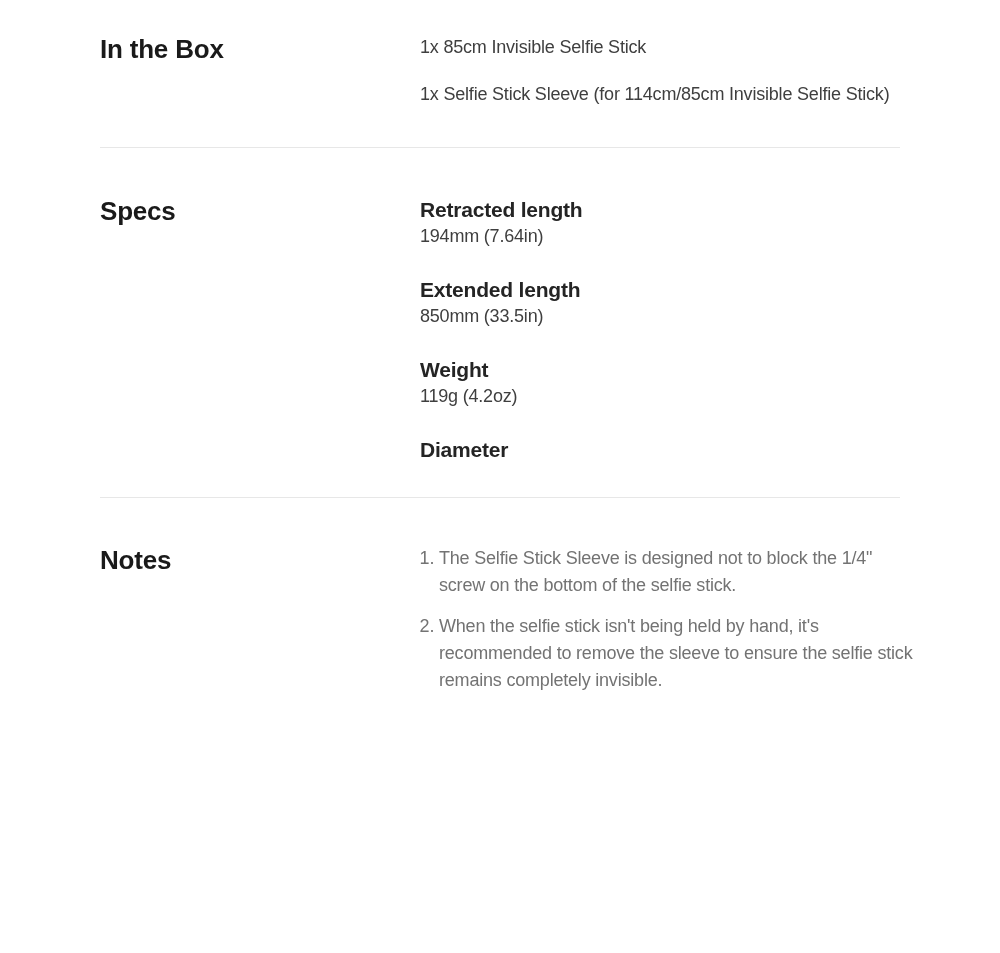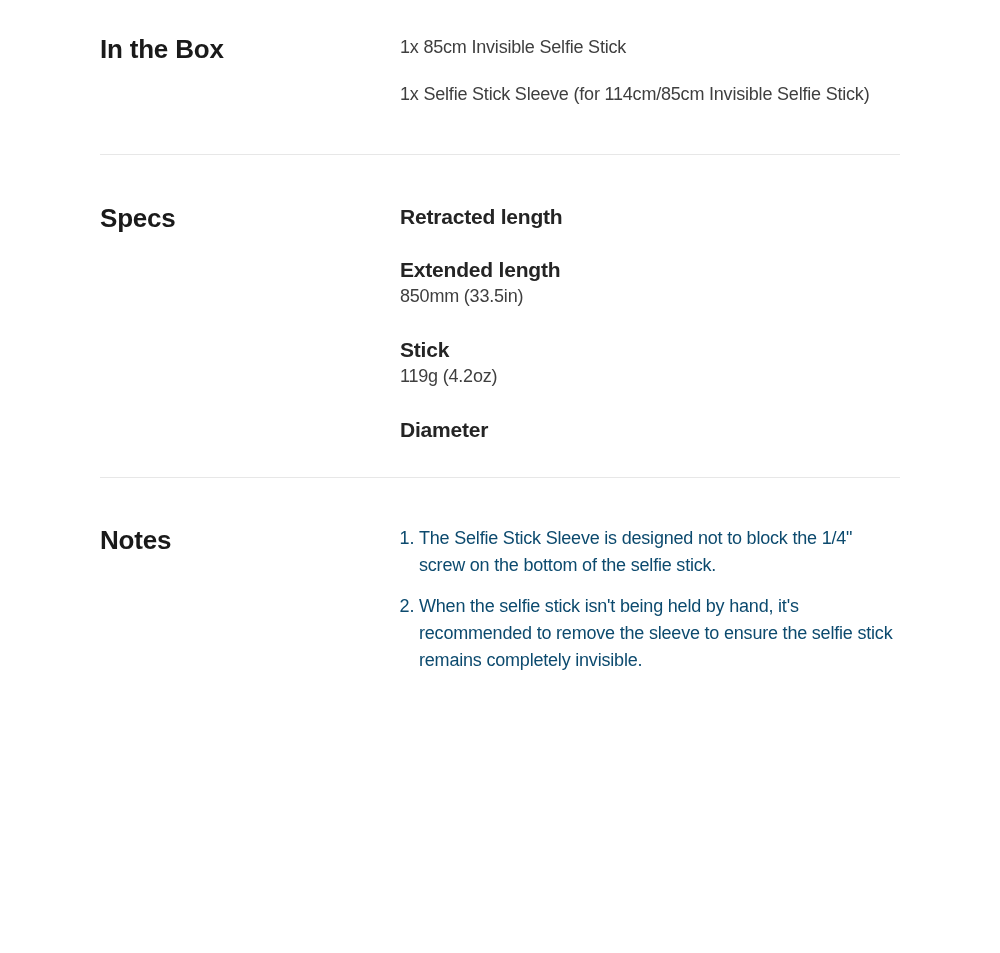--- a/index.html
+++ b/index.html
@@ -16,20 +16,21 @@
     overflow: hidden;
   }
   .container {
     margin-left: 100px;
     width: 800px;
   }
   .section {
     display: grid;
     grid-template-columns: 300px 500px;
     border-bottom: 1px solid #e7e7e7;
+    gap: 20px;
   }
   .section:last-child { border-bottom: none; }
 
   .section-title {
     margin: 0;
     font-size: 26px;
     line-height: 30px;
     font-weight: 700;
     color: #1a1a1a;
   }
@@ -43,21 +44,21 @@
   .body-text {
     font-size: 18px;
     line-height: 27px;
     color: #3f3f3f;
   }
 
   .box-item {
     white-space: nowrap;
     margin-bottom: 20px;
   }
-  .box-item:last-child { margin-bottom: 7px; }
+  .box-item:last-child { margin-bottom: 0; }
 
   .spec { margin-bottom: 26px; }
   .spec:last-child { margin-bottom: 0; }
   .spec-label {
     font-size: 21px;
     line-height: 27px;
     font-weight: 700;
     color: #242424;
   }
   .spec-value {
@@ -68,21 +69,21 @@
 
   .howto-text { margin: 0; }
 
   .notes-list {
     margin: 0;
     padding-left: 19px;
   }
   .notes-list li {
     font-size: 18px;
     line-height: 27px;
-    color: #0c4a6e;
+    color: #737373;
     margin-bottom: 14px;
   }
   .notes-list li:last-child { margin-bottom: 0; }
 </style>
 </head>
 <body>
 
 <div class="container">
 
   <section class="section sec-box">
@@ -95,27 +96,28 @@
     </div>
   </section>
 
   <section class="section sec-specs">
     <div>
       <h2 class="section-title">Specs</h2>
     </div>
     <div>
       <div class="spec">
         <div class="spec-label">Retracted length</div>
+        <div class="spec-value">194mm (7.64in)</div>
       </div>
       <div class="spec">
         <div class="spec-label">Extended length</div>
         <div class="spec-value">850mm (33.5in)</div>
       </div>
       <div class="spec">
-        <div class="spec-label">Stick</div>
+        <div class="spec-label">Weight</div>
         <div class="spec-value">119g (4.2oz)</div>
       </div>
       <div class="spec">
         <div class="spec-label">Diameter</div>
       </div>
     </div>
   </section>
 
 
   <section class="section sec-notes">

